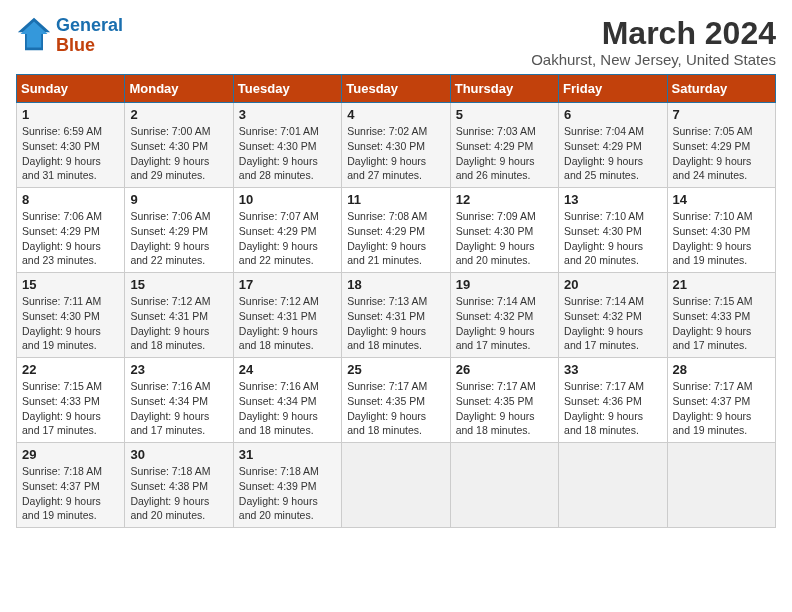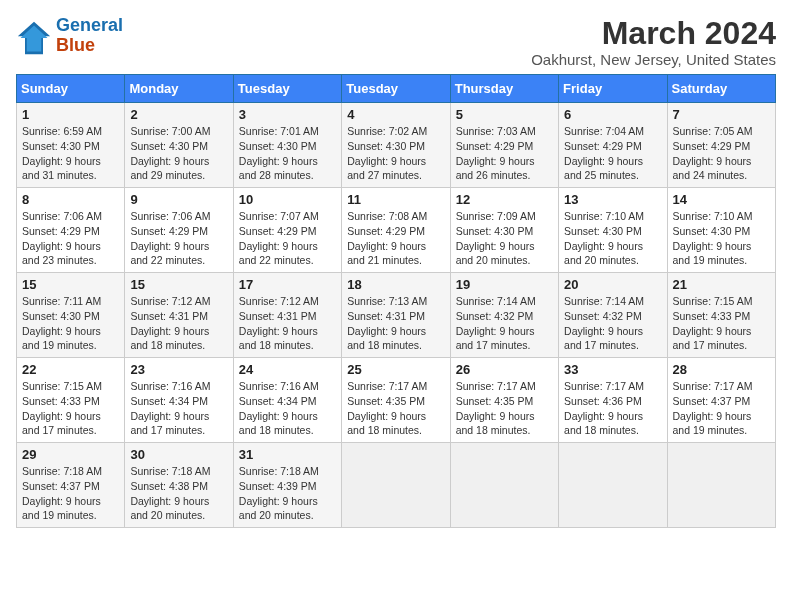--- a/index.html
+++ b/index.html
@@ -11,21 +11,21 @@
       padding: 16px;
     }
     .header-area {
       display: flex;
       justify-content: space-between;
       align-items: flex-start;
       margin-bottom: 6px;
     }
     .logo {
       display: flex;
-      align-items: flex-end;
+      align-items: flex-start;
       gap: 4px;
     }
     .logo-text {
       font-size: 18px;
       font-weight: bold;
       color: #333;
       line-height: 1.1;
     }
     .logo-text span {
       color: #1a6faf;
@@ -46,21 +46,21 @@
     .subtitle {
       font-size: 15px;
       color: #555;
     }
     .calendar {
       width: 100%;
       border-collapse: collapse;
       font-size: 11px;
     }
     .calendar thead tr {
-      background: #3b82f6;
+      background: #c2410c;
       color: #fff;
       border-radius: 8px;
     }
     .calendar thead th {
       padding: 6px 4px;
       text-align: left;
       font-size: 13px;
       font-weight: bold;
       border: 1px solid #2471a3;
     }

